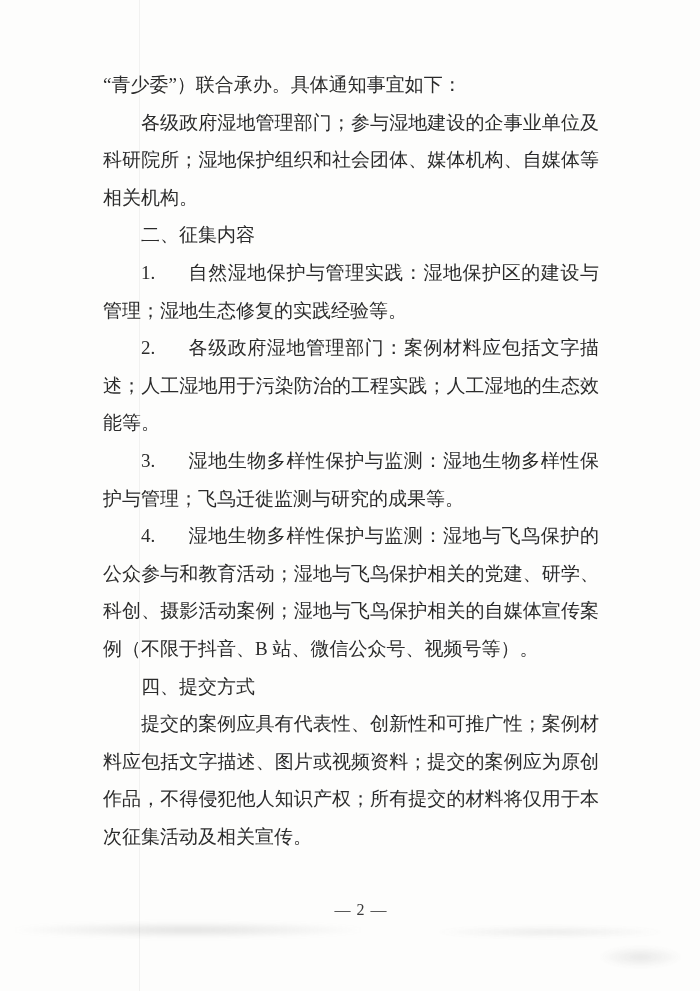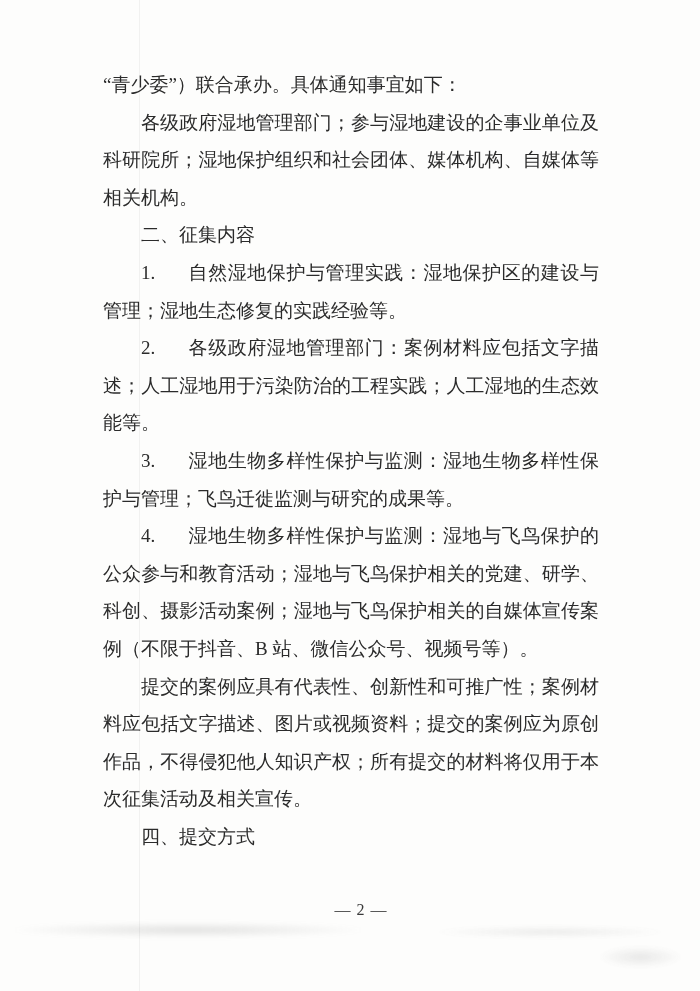--- a/index.html
+++ b/index.html
@@ -72,22 +72,22 @@
   <div class="scan-line"></div>
 
   <div class="content">
       <p class="para"><span class="run">“青少委”）联合承办。具体通知事宜如下：</span></p>
       <p class="para indent"><span class="run">各级政府湿地管理部门；参与湿地建设的企事业单位及科研院所；湿地保护组织和社会团体、媒体机构、自媒体等相关机构。</span></p>
       <p class="para indent"><span class="run">二、征集内容</span></p>
       <p class="para indent"><span class="run">1. </span><span class="run bold">自然湿地保护与管理实践：</span><span class="run">湿地保护区的建设与管理；湿地生态修复的实践经验等。</span></p>
       <p class="para indent"><span class="run">2. </span><span class="run bold">各级政府湿地管理部门：</span><span class="run">案例材料应包括文字描述；人工湿地用于污染防治的工程实践；人工湿地的生态效能等。</span></p>
       <p class="para indent"><span class="run">3. </span><span class="run bold">湿地生物多样性保护与监测：</span><span class="run">湿地生物多样性保护与管理；飞鸟迁徙监测与研究的成果等。</span></p>
       <p class="para indent"><span class="run">4. </span><span class="run bold">湿地生物多样性保护与监测：</span><span class="run">湿地与飞鸟保护的公众参与和教育活动；湿地与飞鸟保护相关的党建、研学、科创、摄影活动案例；湿地与飞鸟保护相关的自媒体宣传案例（不限于抖音、B 站、微信公众号、视频号等）。</span></p>
+      <p class="para indent"><span class="run">四、提交方式</span></p>
       <p class="para indent"><span class="run">提交的案例应具有代表性、创新性和可推广性；案例材料应包括文字描述、图片或视频资料；提交的案例应为原创作品，不得侵犯他人知识产权；所有提交的材料将仅用于本次征集活动及相关宣传。</span></p>
-      <p class="para indent"><span class="run">四、提交方式</span></p>
     </div>
 
   <div class="footer">— 2 —</div>
 
   <div class="smudge s1"></div>
   <div class="smudge s2"></div>
   <div class="smudge s3"></div>
 </div>
 
 </body></html>

